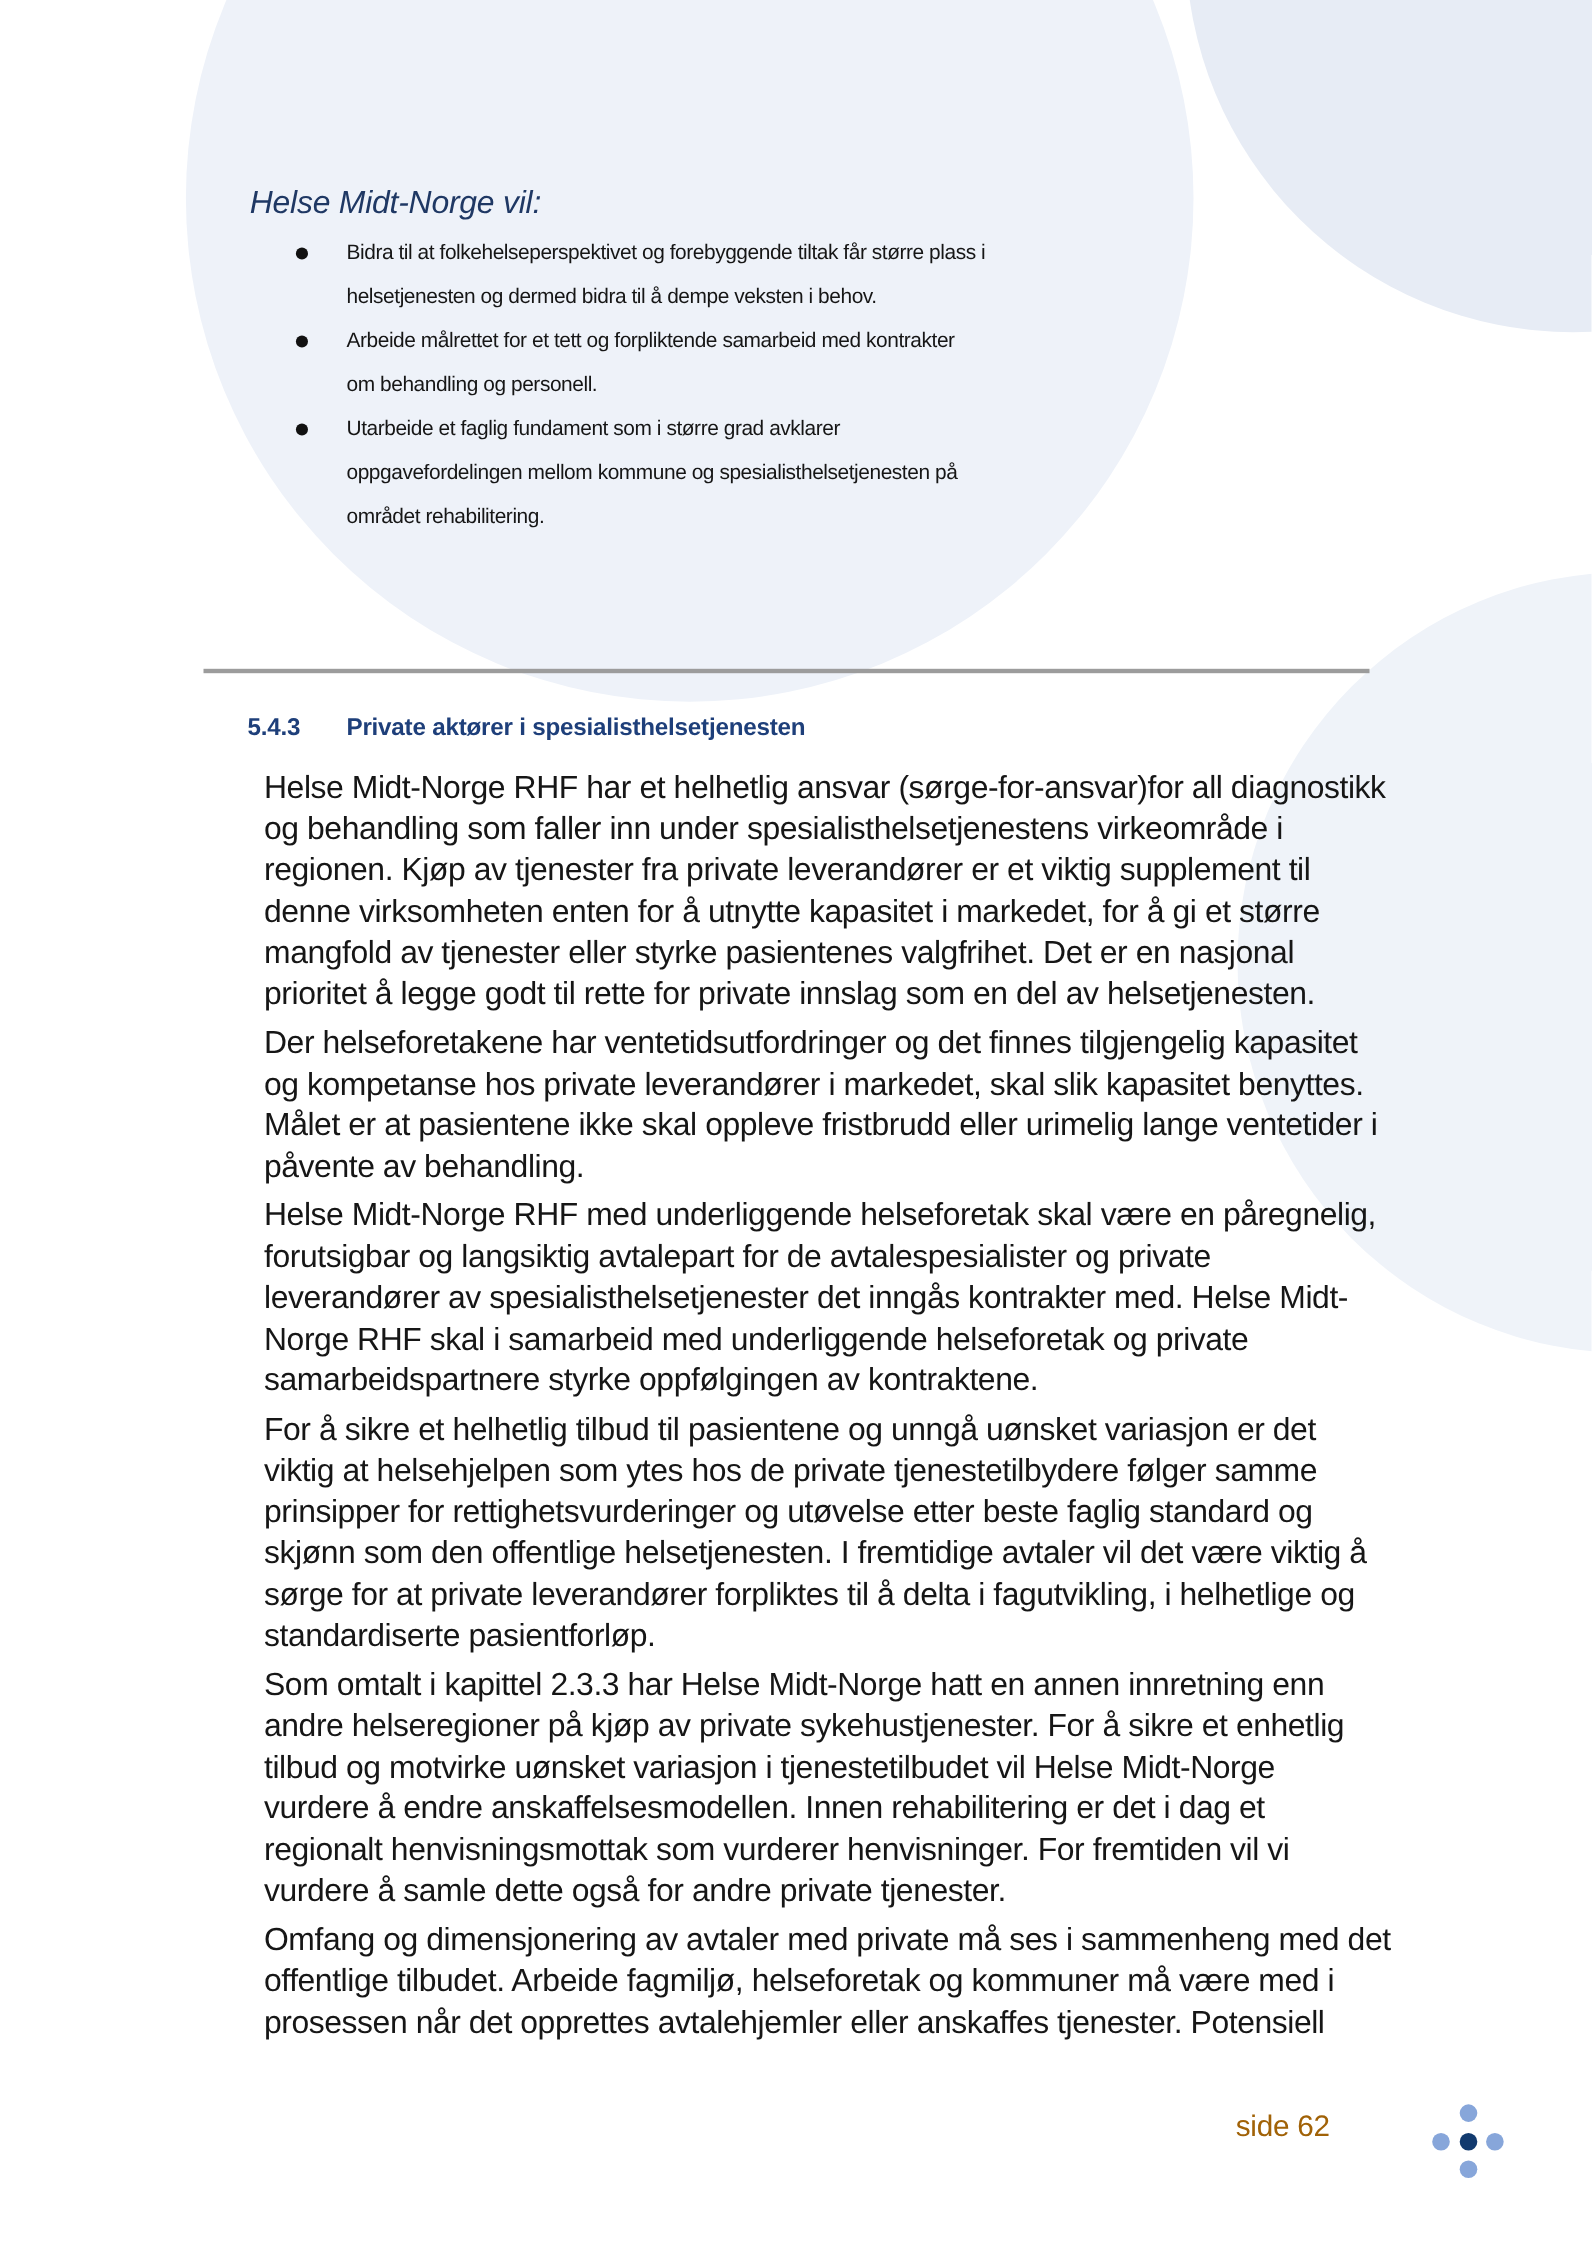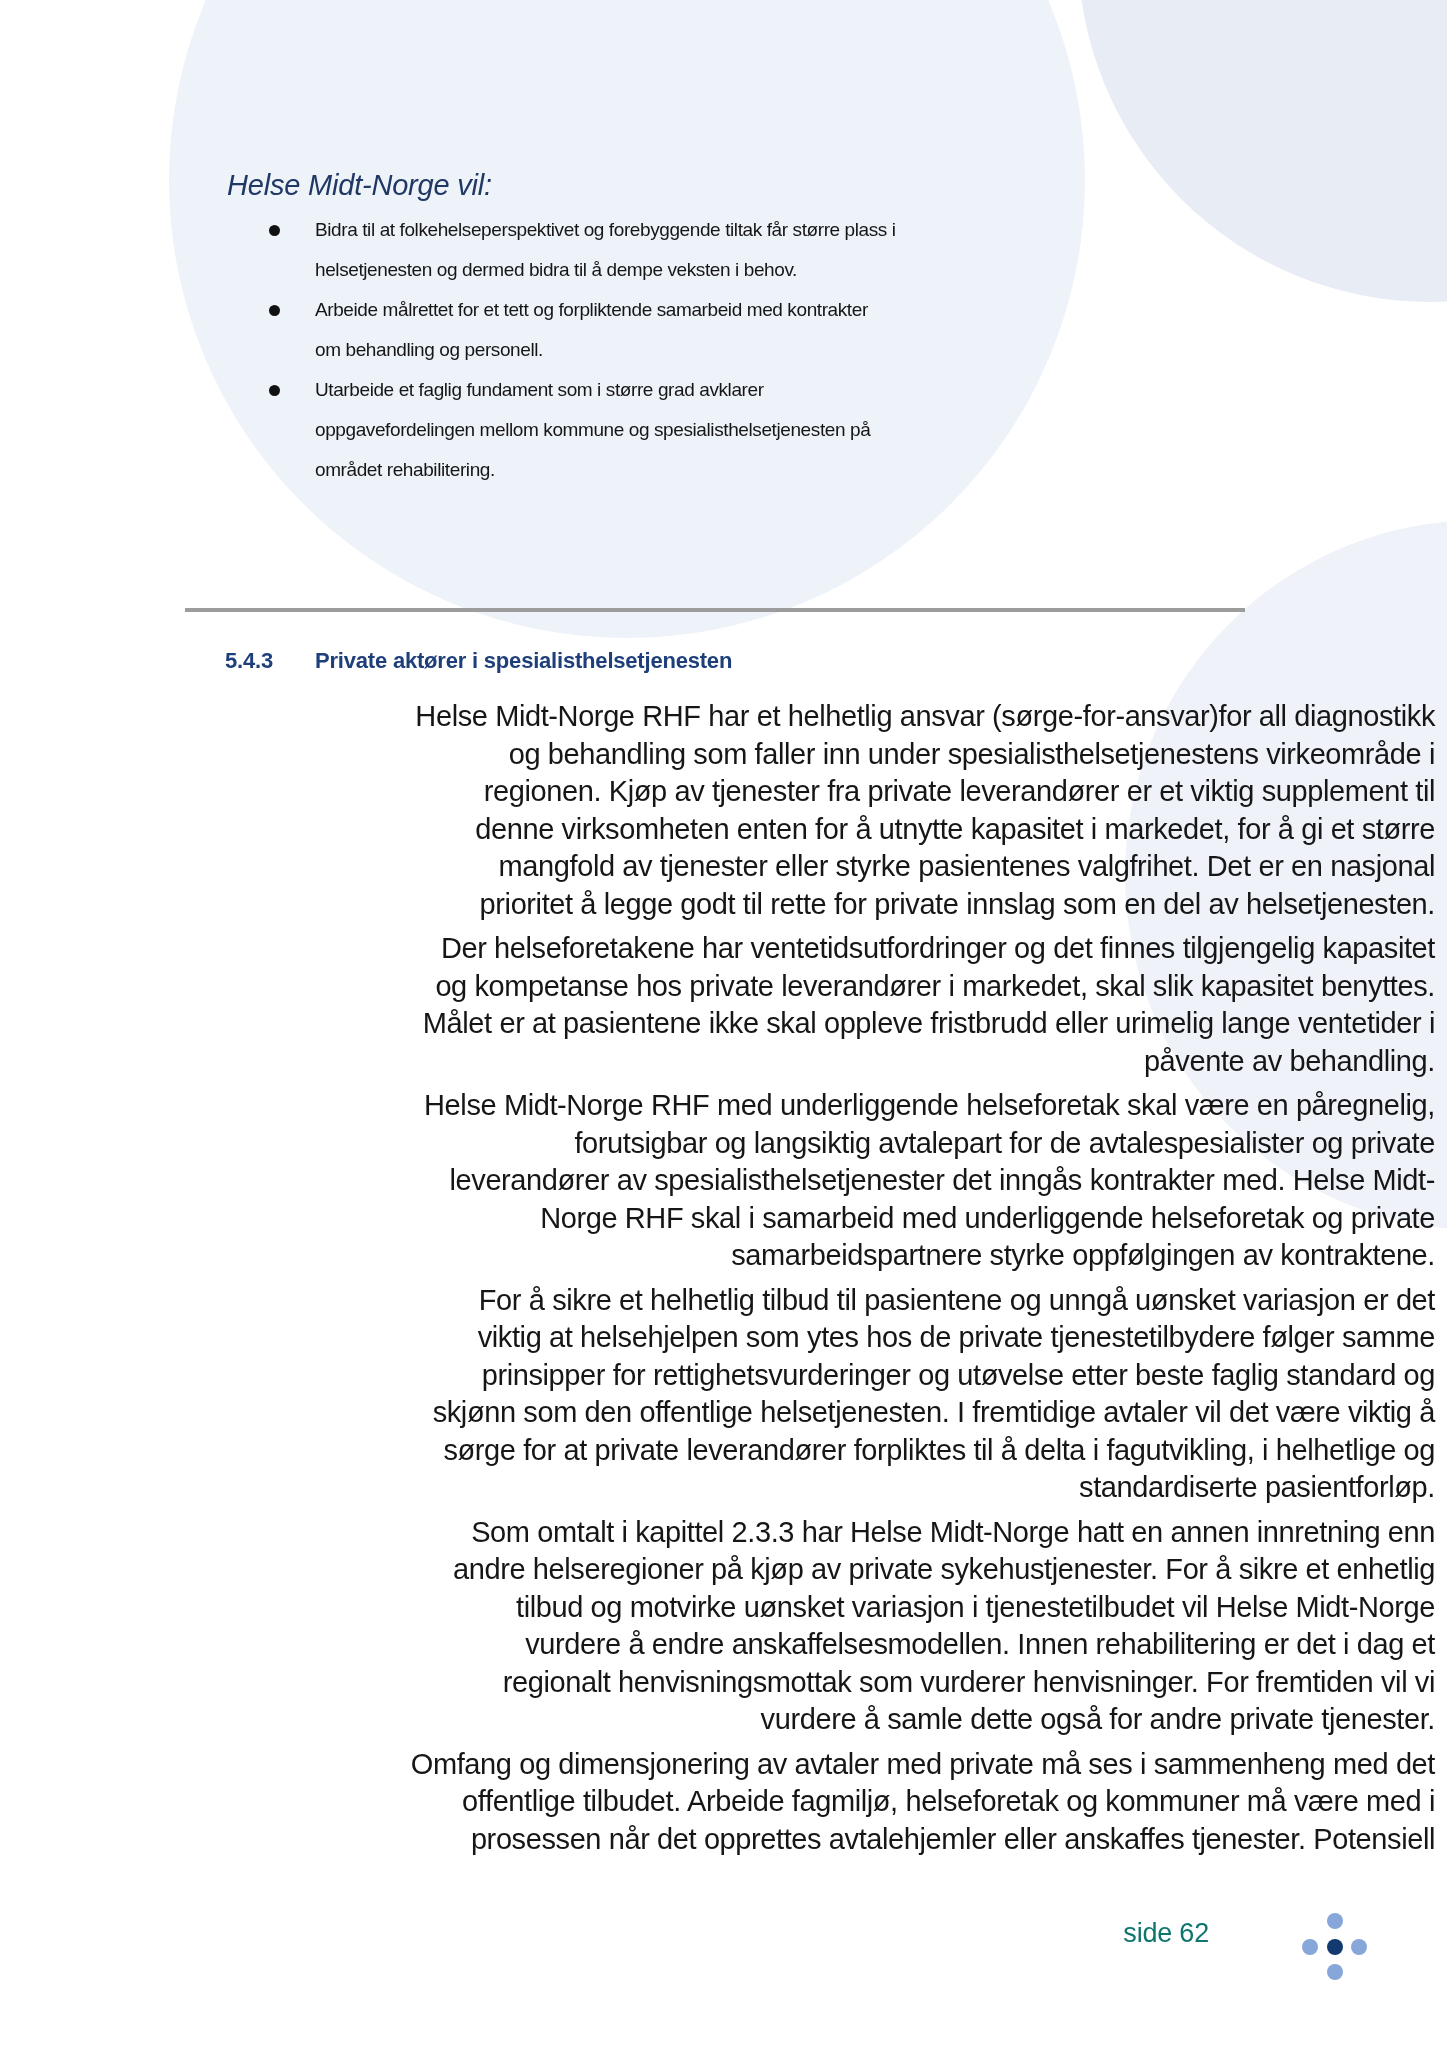--- a/index.html
+++ b/index.html
@@ -40,26 +40,25 @@
   }
   .sec{
     position:absolute;left:225px;top:648px;
     font-size:22px;font-weight:bold;letter-spacing:-0.2px;
   }
   .secnum{display:inline-block;width:90px;}
   .paras{position:absolute;left:225px;top:698px;width:1210px;}
   .para{
     font-size:29px;line-height:37.5px;letter-spacing:-0.4px;
     white-space:pre;
-    margin:0 0 7px 0;
-    text-align:right;
+    margin:0 0 7px 15px;
   }
   .footer-page{
     position:absolute;top:1918px;right:238px;
-    font-size:27px;letter-spacing:-0.2px;color:#0f766e;
+    font-size:27px;letter-spacing:-0.2px;color:#a16207;
   }
   .logo{position:absolute;left:1302px;top:1914px;width:66px;height:66px;}
   .logo span{position:absolute;width:16px;height:16px;border-radius:50%;}
   .dot-top{left:25px;top:-1px;}
   .dot-left{left:0px;top:25px;}
   .dot-center{left:25px;top:25px;}
   .dot-right{left:49px;top:25px;}
   .dot-bottom{left:25px;top:50px;}
 </style>
 </head>

